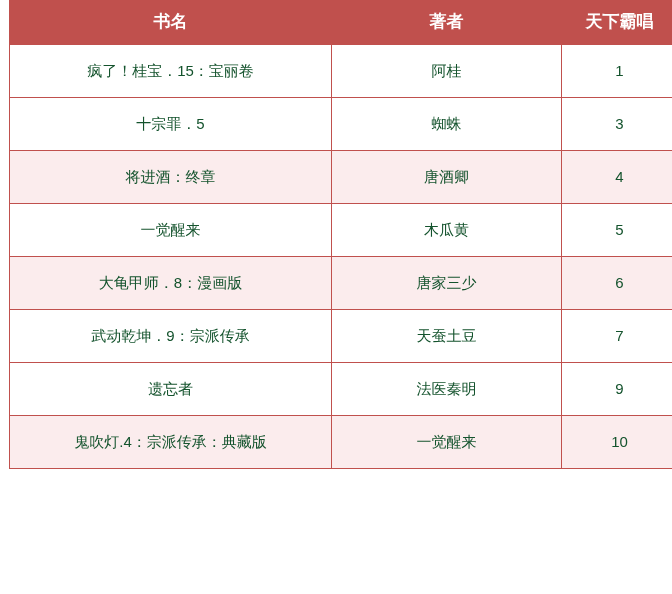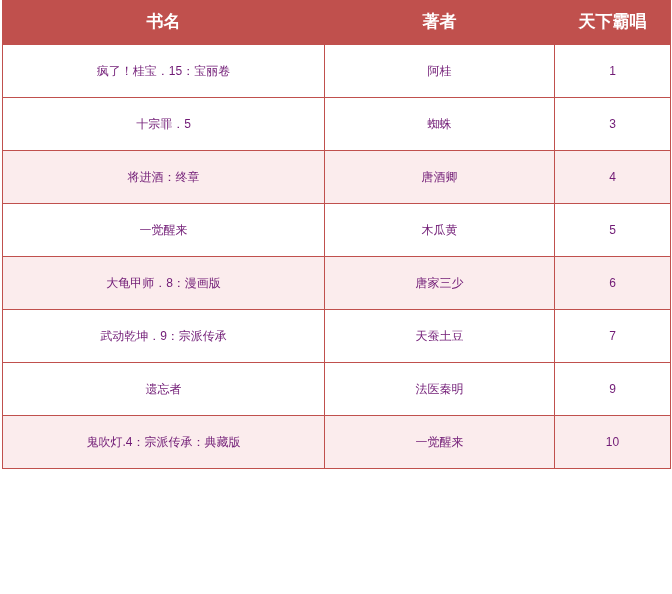--- a/index.html
+++ b/index.html
@@ -9,34 +9,35 @@
   }
   body {
     width: 672px;
     height: 594px;
     font-family: "Liberation Sans", "DejaVu Sans", sans-serif;
     overflow: hidden;
   }
   .table-wrap {
     width: 568px;
     box-sizing: border-box;
+    margin-left: 7px;
   }
   table.rank-table {
     border-collapse: collapse;
     width: 668px;
     margin: 0 2px;
     table-layout: fixed;
   }
   table.rank-table th,
   table.rank-table td {
     border: 1px solid #c0504d;
     text-align: center;
     vertical-align: middle;
-    font-size: 12px;
-    color: #701a75;
+    font-size: 15px;
+    color: #14532d;
     padding: 0;
     height: 52px;
     line-height: 1.2;
   }
   table.rank-table thead th {
     background: #c0504d;
     color: #ffffff;
     font-weight: bold;
     height: 43px;
     font-size: 17px;

